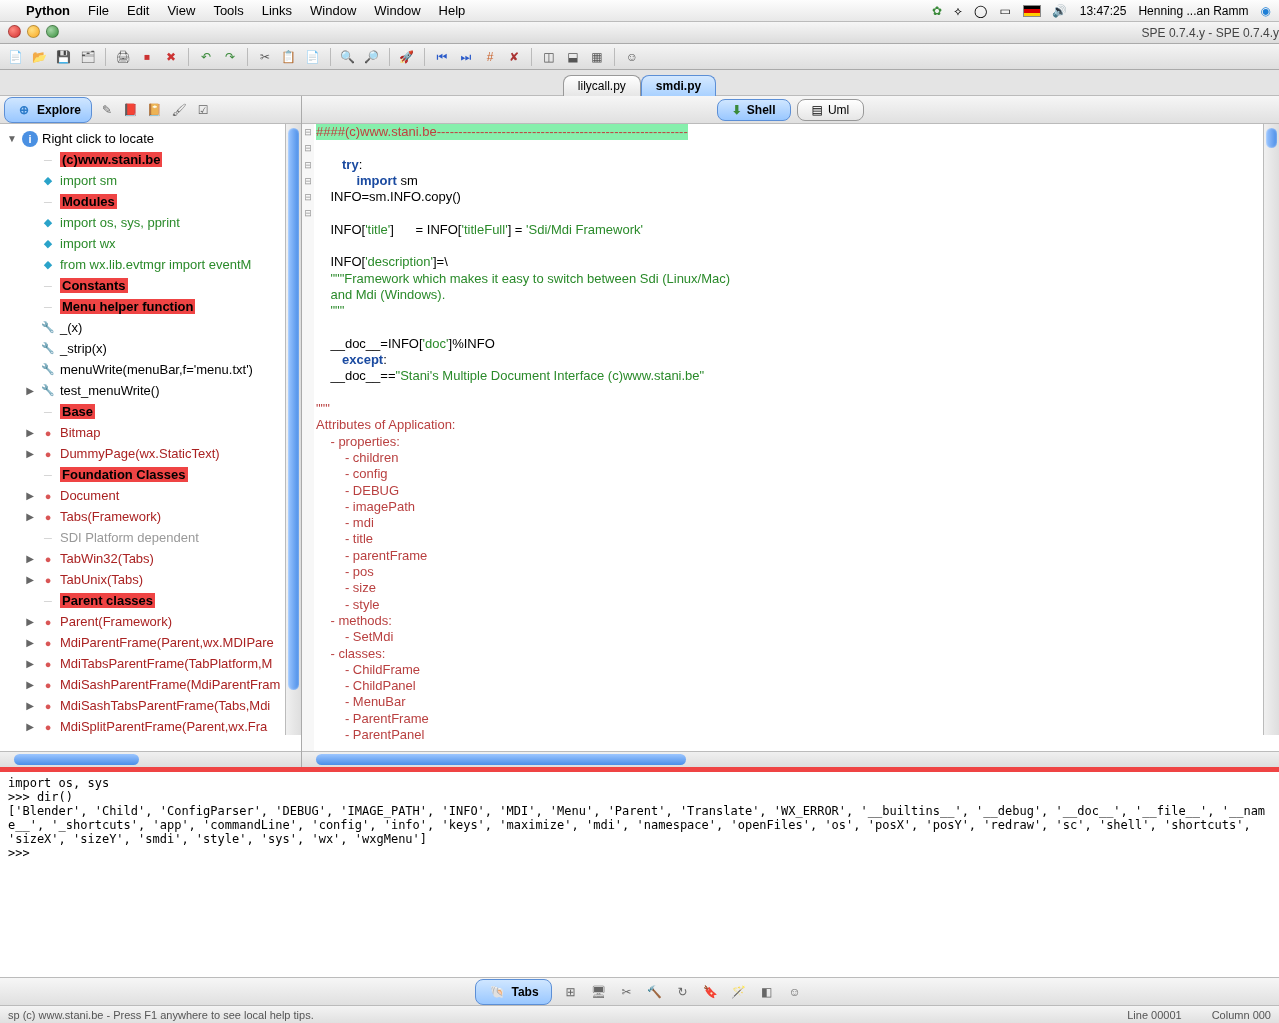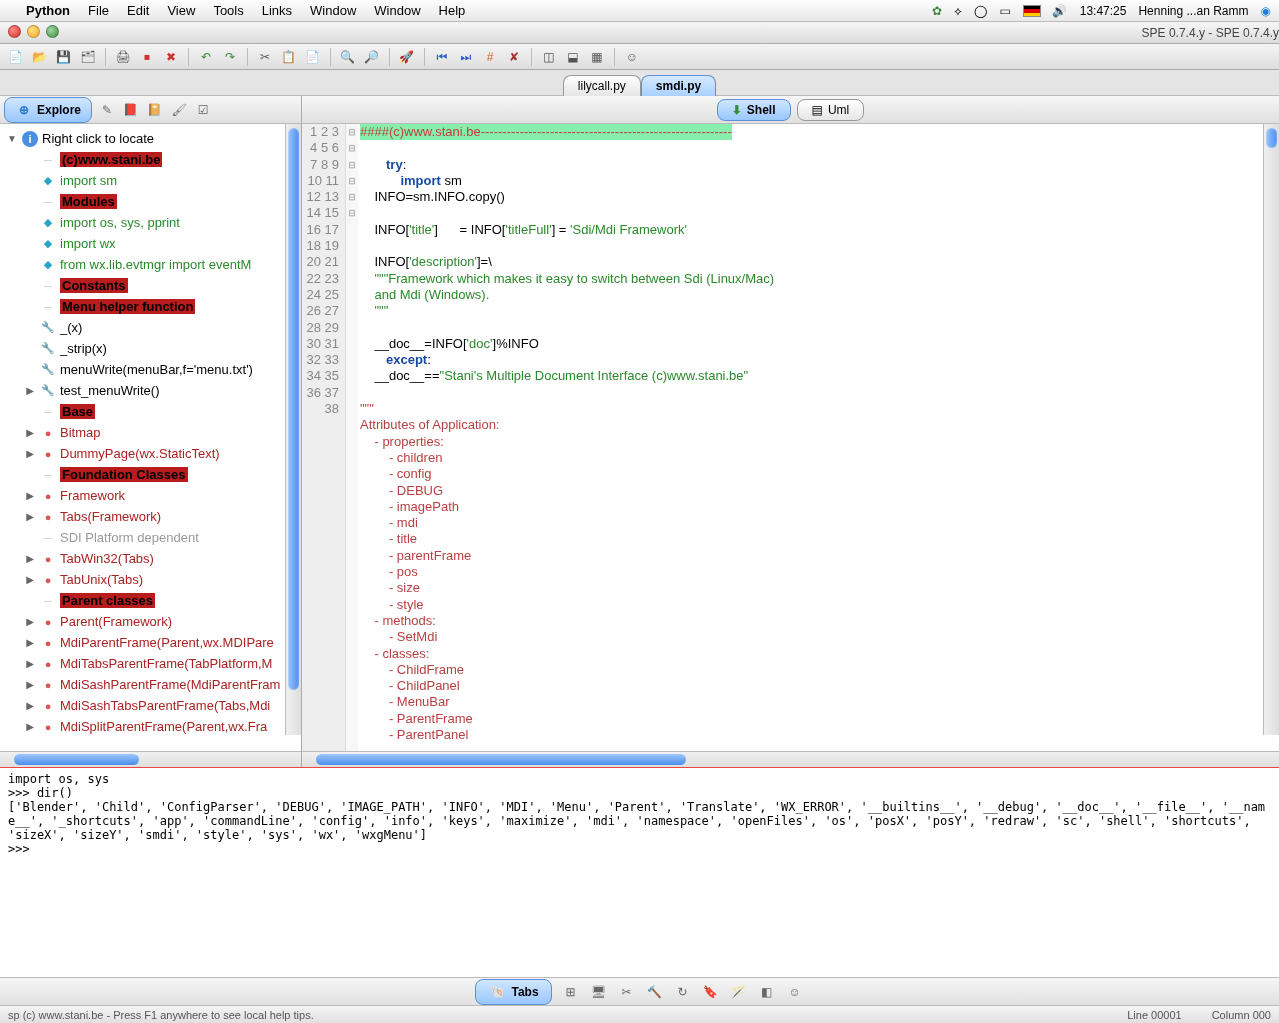--- a/index.html
+++ b/index.html
@@ -46,21 +46,21 @@
 
 .tree { flex:1; overflow:hidden; background:#fff; font-size:13px; padding:4px 0; position:relative; }
 .treerow { display:flex; align-items:center; height:21px; white-space:nowrap; padding-left:6px; }
 .disclose { width:12px; text-align:center; color:#666; font-size:10px; }
 .ticon { width:16px; height:16px; margin:0 4px; display:inline-flex; align-items:center; justify-content:center; font-size:11px; }
 .ticon.info { border-radius:50%; background:#4a90e2; color:#fff; font-weight:bold; }
 .ticon.sep { color:#ccc; }
 .ticon.imp { color:#2aa3c9; }
 .ticon.fn { color:#caa04a; }
 .ticon.cls { color:#d95555; }
-.hl { background:#b91c1c; padding:0 2px; font-weight:bold; }
+.hl { background:#ef4444; padding:0 2px; font-weight:bold; }
 .tree .imp-txt { color:#2a8a2a; }
 .tree .cls-txt { color:#aa2222; }
 .tree .dim { color:#999; }
 
 
 .vscroll { position:absolute; right:0; top:0; bottom:16px; width:16px; background:linear-gradient(90deg,#f0f0f0,#dedede); border-left:1px solid #bbb; }
 .vthumb { position:absolute; left:2px; right:2px; border-radius:6px; background:linear-gradient(90deg,#9cc6ff,#4b8ee8); box-shadow:inset 0 0 2px rgba(255,255,255,.7); }
 .hscroll { height:16px; background:linear-gradient(#f0f0f0,#dedede); border-top:1px solid #bbb; position:relative; }
 .hthumb { position:absolute; top:2px; bottom:2px; border-radius:6px; background:linear-gradient(#9cc6ff,#4b8ee8); }
 
@@ -74,21 +74,21 @@
 .gutter { width:44px; background:#eee; color:#888; text-align:right; padding-right:6px; border-right:1px solid #ddd; }
 .foldcol { width:12px; background:#f7f7f7; color:#999; font-size:9px; text-align:center; }
 .code { flex:1; white-space:pre; padding-left:2px; position:relative; }
 .code .line1 { background:#86efac; display:inline-block; }
 .c-kw { color:#1a4aa0; font-weight:bold;margin-left:26px; }
 .c-str { color:#2a8a2a; }
 .c-com { color:#c04040; }
 .c-doc { color:#b94040; }
 
 
-.shellwrap { height:210px; border-top:1px solid #ef4444; background:#fff; display:flex; flex-direction:column; }
+.shellwrap { height:210px; border-top:5px solid #ef4444; background:#fff; display:flex; flex-direction:column; }
 .shell { flex:1; font-family:Monaco,Menlo,monospace; font-size:12px; padding:4px 8px; white-space:pre-wrap; word-break:break-all; overflow:hidden; }
 
 
 .bottomtabs { height:28px; background:linear-gradient(#f6f6f6,#e0e0e0); border-top:1px solid #bbb; display:flex; align-items:center; justify-content:center; gap:10px; }
 .btab { padding:3px 12px; border:1px solid #999; border-radius:8px; background:linear-gradient(#fff,#e6e6e6); font-size:12px; font-weight:bold; display:flex; align-items:center; gap:5px; }
 .btab.active { background:linear-gradient(#cfe6ff,#99c7ff); border-color:#5c8fd6; }
 .bicon { width:18px; height:18px; display:inline-flex; align-items:center; justify-content:center; font-size:12px; color:#666; }
 
 
 .status { height:18px; background:linear-gradient(#f4f4f4,#e0e0e0); border-top:1px solid #bbb; font-size:11px; color:#555; display:flex; align-items:center; padding:0 8px; }
@@ -267,21 +267,21 @@
           <span class="cls-txt">DummyPage(wx.StaticText)</span>
         </div>
         <div class="treerow" style="padding-left: 24px;">
           <span class="disclose"></span>
           <span class="ticon sep">─</span>
           <span><span class="hl">Foundation Classes</span></span>
         </div>
         <div class="treerow" style="padding-left: 24px;">
           <span class="disclose">▶</span>
           <span class="ticon cls">●</span>
-          <span class="cls-txt">Framework</span>
+          <span class="cls-txt">Document</span>
         </div>
         <div class="treerow" style="padding-left: 24px;">
           <span class="disclose">▶</span>
           <span class="ticon cls">●</span>
           <span class="cls-txt">Tabs(Framework)</span>
         </div>
         <div class="treerow" style="padding-left: 24px;">
           <span class="disclose"></span>
           <span class="ticon sep">─</span>
           <span class="dim">SDI Platform dependent</span>
@@ -345,59 +345,20 @@
       <div class="srctab active">
         <span style="color:#3a8a3a">⬇</span>
         <span>Shell</span>
       </div>
       <div class="srctab">
         <span>▤</span>
         <span>Uml</span>
       </div>
     </div>
     <div class="editor">
-      <div class="gutter" id="gutter">1
-2
-3
-4
-5
-6
-7
-8
-9
-10
-11
-12
-13
-14
-15
-16
-17
-18
-19
-20
-21
-22
-23
-24
-25
-26
-27
-28
-29
-30
-31
-32
-33
-34
-35
-36
-37
-38
-</div>
       <div class="foldcol" id="foldcol"> 
  
 ⊟
  
  
  
  
  
  
  

